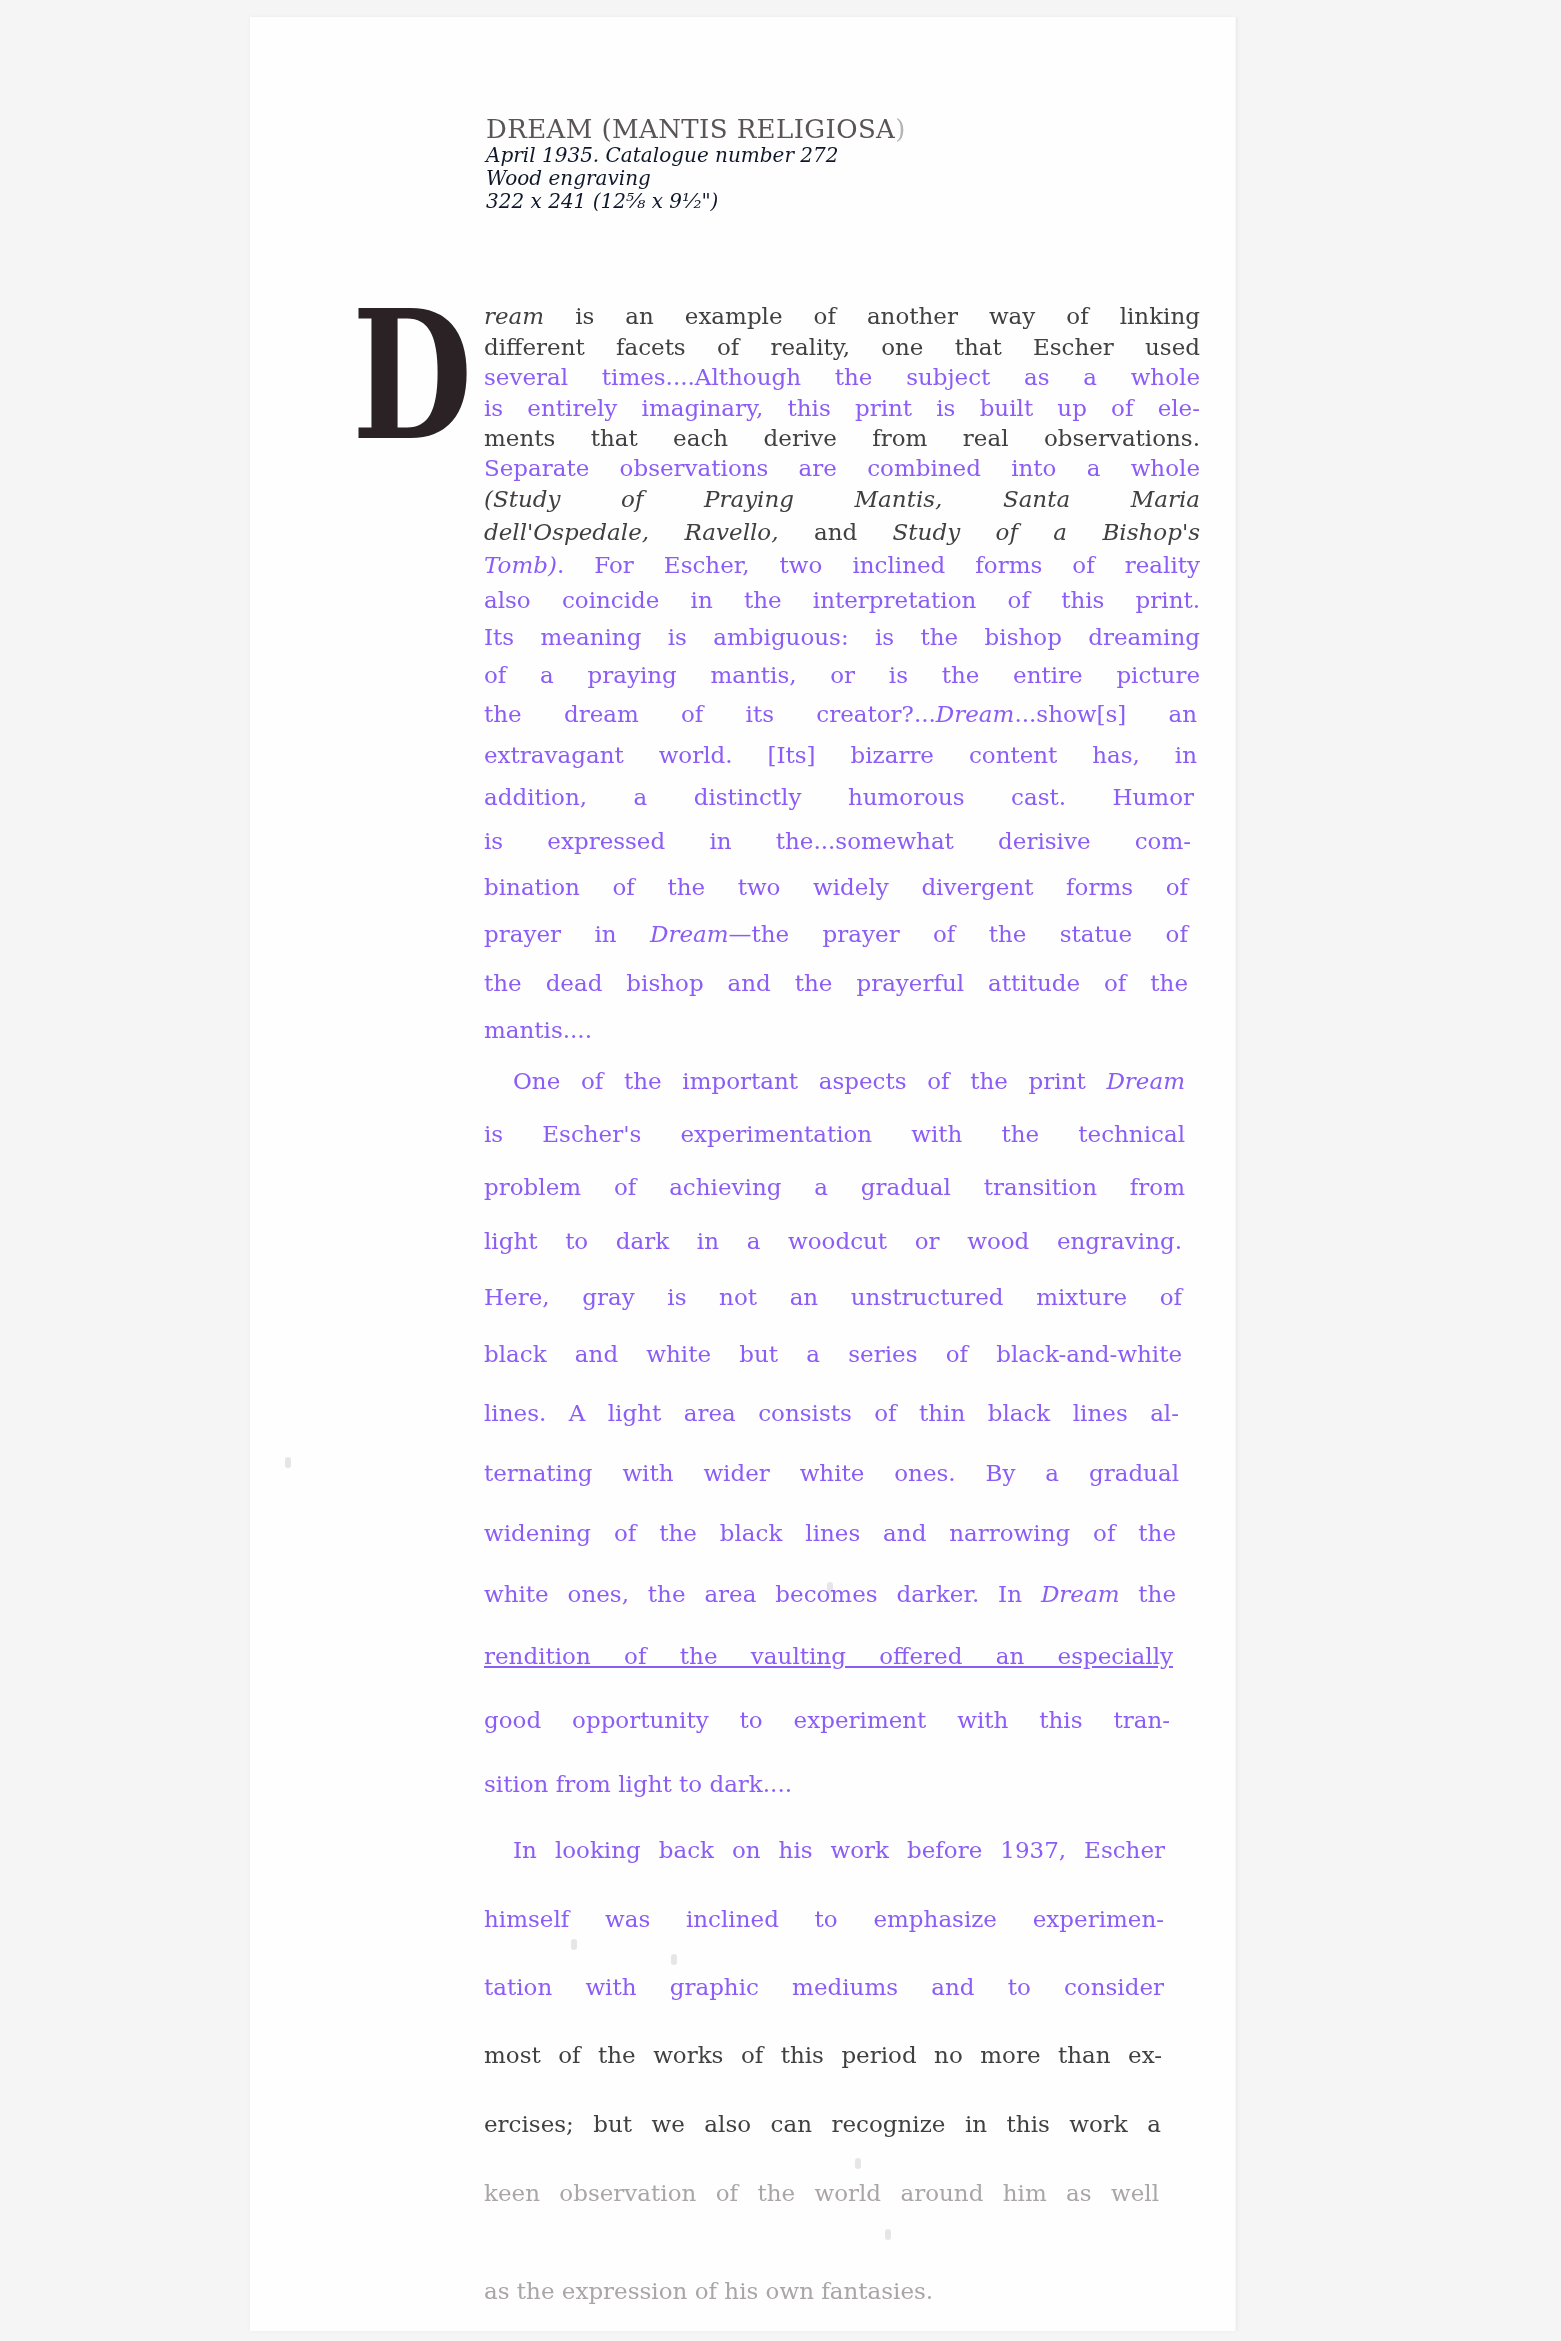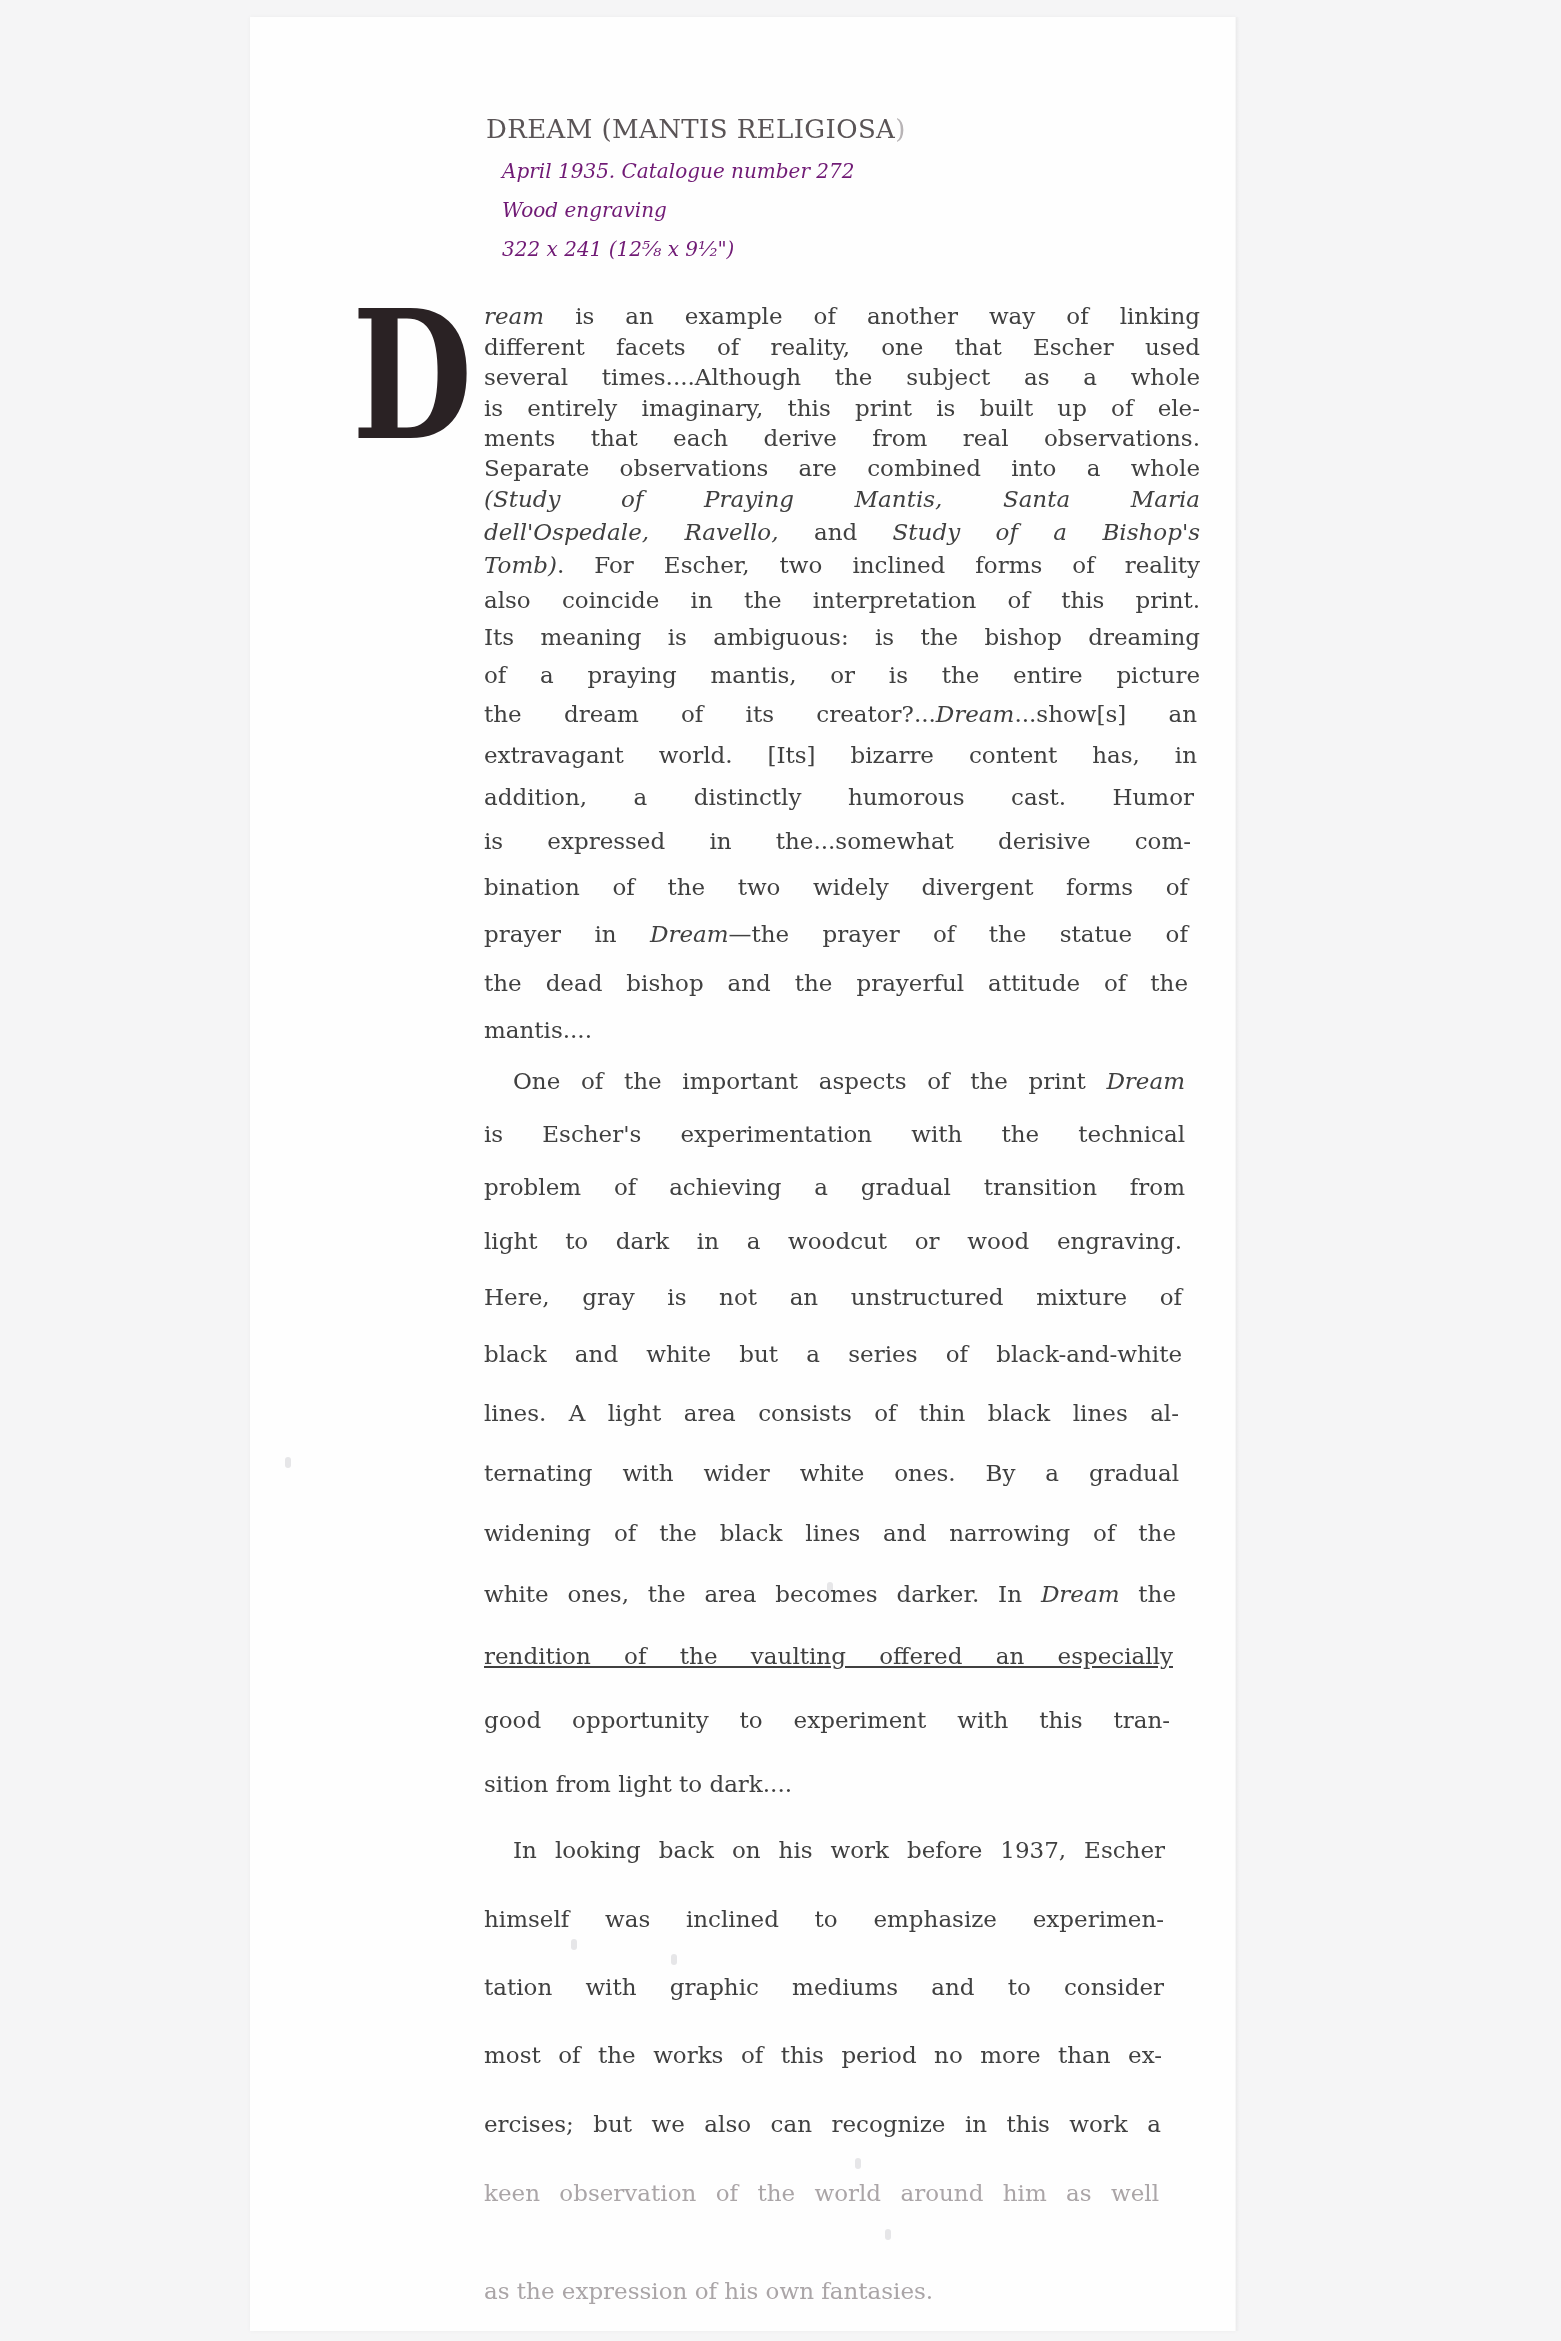--- a/index.html
+++ b/index.html
@@ -18,32 +18,32 @@
     position: absolute; left: 1235px; top: 16.7px; width: 4.6px; height: 2314px;
     background: linear-gradient(to right, rgba(0,0,0,0.03), rgba(0,0,0,0));
   }
   .header { position: absolute; left: 486px; top: 114px; }
   .title {
     font-family: "DejaVu Serif", serif; font-size: 26px; letter-spacing: 0.4px;
     color: #5a5456; white-space: nowrap; margin: 0; line-height: 30px;
   }
   .title .paren { color: #b8b4b6; }
   .meta {
-    font-style: italic; font-size: 20px; line-height: 23px; color: #701a75;
-    white-space: nowrap; margin: 16px;
+    font-style: italic; font-size: 20px; line-height: 23px; color: #0f172a;
+    white-space: nowrap; margin: 0;
   }
   .dropcap {
     position: absolute; left: 352px; top: 300px;
     font-family: "DejaVu Serif", serif; font-weight: bold;
     font-size: 178px; line-height: 152px; color: #2a2224;
     transform: scaleX(0.78); transform-origin: left top;
   }
   .line {
     position: absolute; left: 484px; white-space: nowrap;
-    font-size: 23px; color: #404040;
+    font-size: 23px; color: #8b5cf6;
   }
   .line.just { text-align: justify; text-align-last: justify; }
   .line em { font-style: italic; }
   .faint { color: #404040; }
   .fainter { color: #aaa5a7; }
   .spot { position: absolute; width: 6px; height: 10.6px; border-radius: 3px; background: #e6e6e8; }
 </style>
 </head>
 <body>
 

